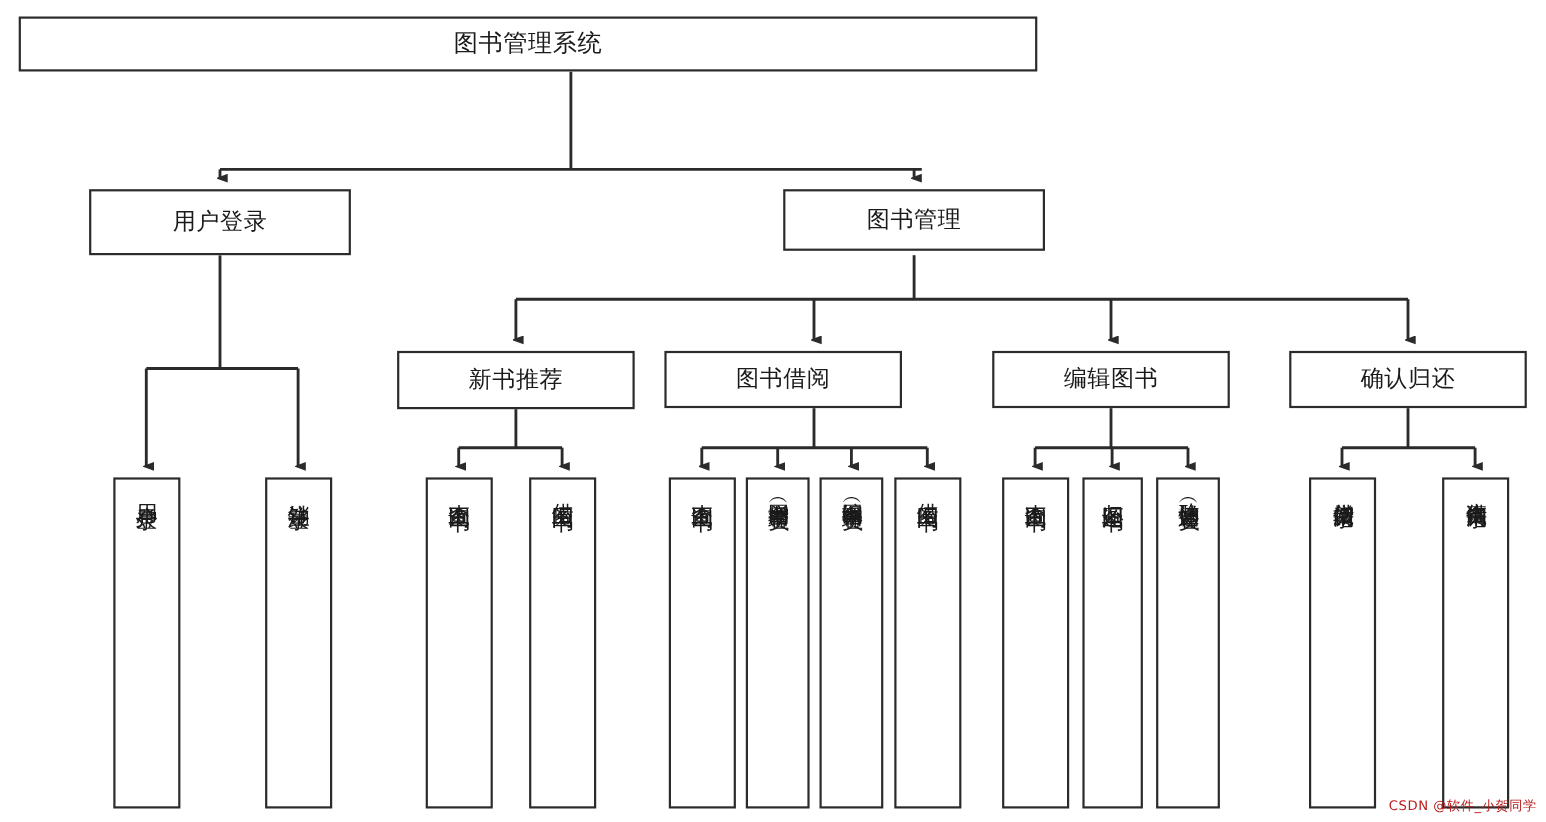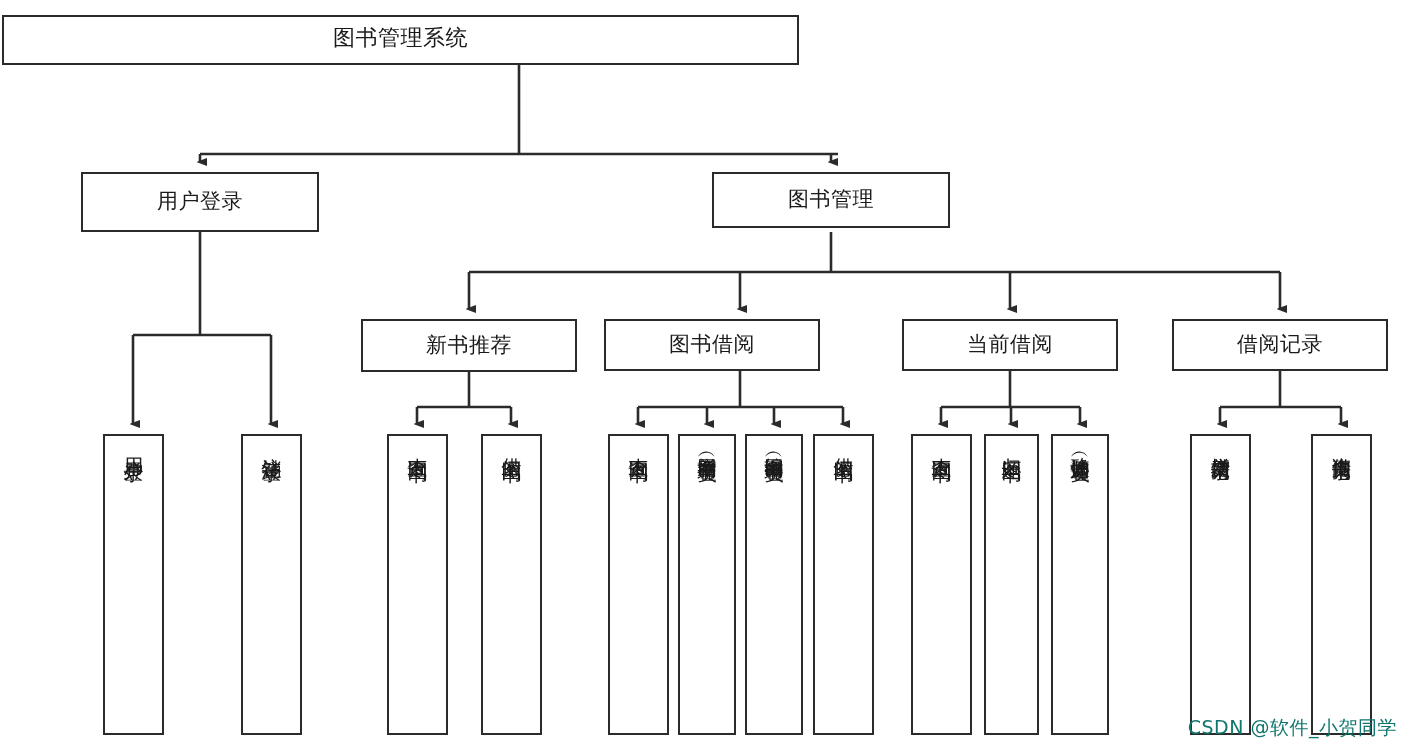--- a/index.html
+++ b/index.html
@@ -62,22 +62,22 @@
     left: 0;
     top: 0;
     width: 1405px;
     height: 747px;
     pointer-events: none;
   }
   .watermark {
     position: absolute;
     right: 8px;
     bottom: 6px;
-    font-size: 19px;
-    color: #0f766e;
+    font-size: 12px;
+    color: #b91c1c;
     letter-spacing: 0.5px;
     white-space: nowrap;
     font-family: "DejaVu Sans", "Liberation Sans", sans-serif;
   }
 </style>
 </head>
 <body>
 
 <div id="canvas">
 
@@ -124,42 +124,42 @@
       <path d="M1011,407 L1011,424" marker-end="url(#arrow)"></path>
       <path d="M1080,407 L1080,424" marker-end="url(#arrow)"></path>
 
       <path d="M1280,371 L1280,407"></path>
       <path d="M1220,407 L1341,407"></path>
       <path d="M1220,407 L1220,424" marker-end="url(#arrow)"></path>
       <path d="M1341,407 L1341,424" marker-end="url(#arrow)"></path>
     </g>
   </svg>
 
-  <div class="node h-node root" style="left:2px; top:15px; width:797px; height:50px;font-family:Liberation Mono, monospace;">
+  <div class="node h-node root" style="left:17px; top:15px; width:926px; height:50px;">
     <span class="node-label">图书管理系统</span>
   </div>
 
   <div class="node h-node" style="left:81px; top:172px; width:238px; height:60px;">
     <span class="node-label">用户登录</span>
   </div>
   <div class="node h-node" style="left:712px; top:172px; width:238px; height:56px;">
     <span class="node-label">图书管理</span>
   </div>
 
   <div class="node h-node" style="left:361px; top:319px; width:216px; height:53px;">
     <span class="node-label">新书推荐</span>
   </div>
   <div class="node h-node" style="left:604px; top:319px; width:216px; height:52px;">
     <span class="node-label">图书借阅</span>
   </div>
   <div class="node h-node" style="left:902px; top:319px; width:216px; height:52px;">
-    <span class="node-label">当前借阅</span>
+    <span class="node-label">编辑图书</span>
   </div>
   <div class="node h-node" style="left:1172px; top:319px; width:216px; height:52px;">
-    <span class="node-label">借阅记录</span>
+    <span class="node-label">确认归还</span>
   </div>
 
   <div class="node v-node" style="left:103px; top:434px; width:61px; height:301px;">
     <span class="node-label">用户登录</span>
   </div>
   <div class="node v-node" style="left:241px; top:434px; width:61px; height:301px;">
     <span class="node-label">注销登录</span>
   </div>
   <div class="node v-node" style="left:387px; top:434px; width:61px; height:301px;">
     <span class="node-label">查询图书</span>

